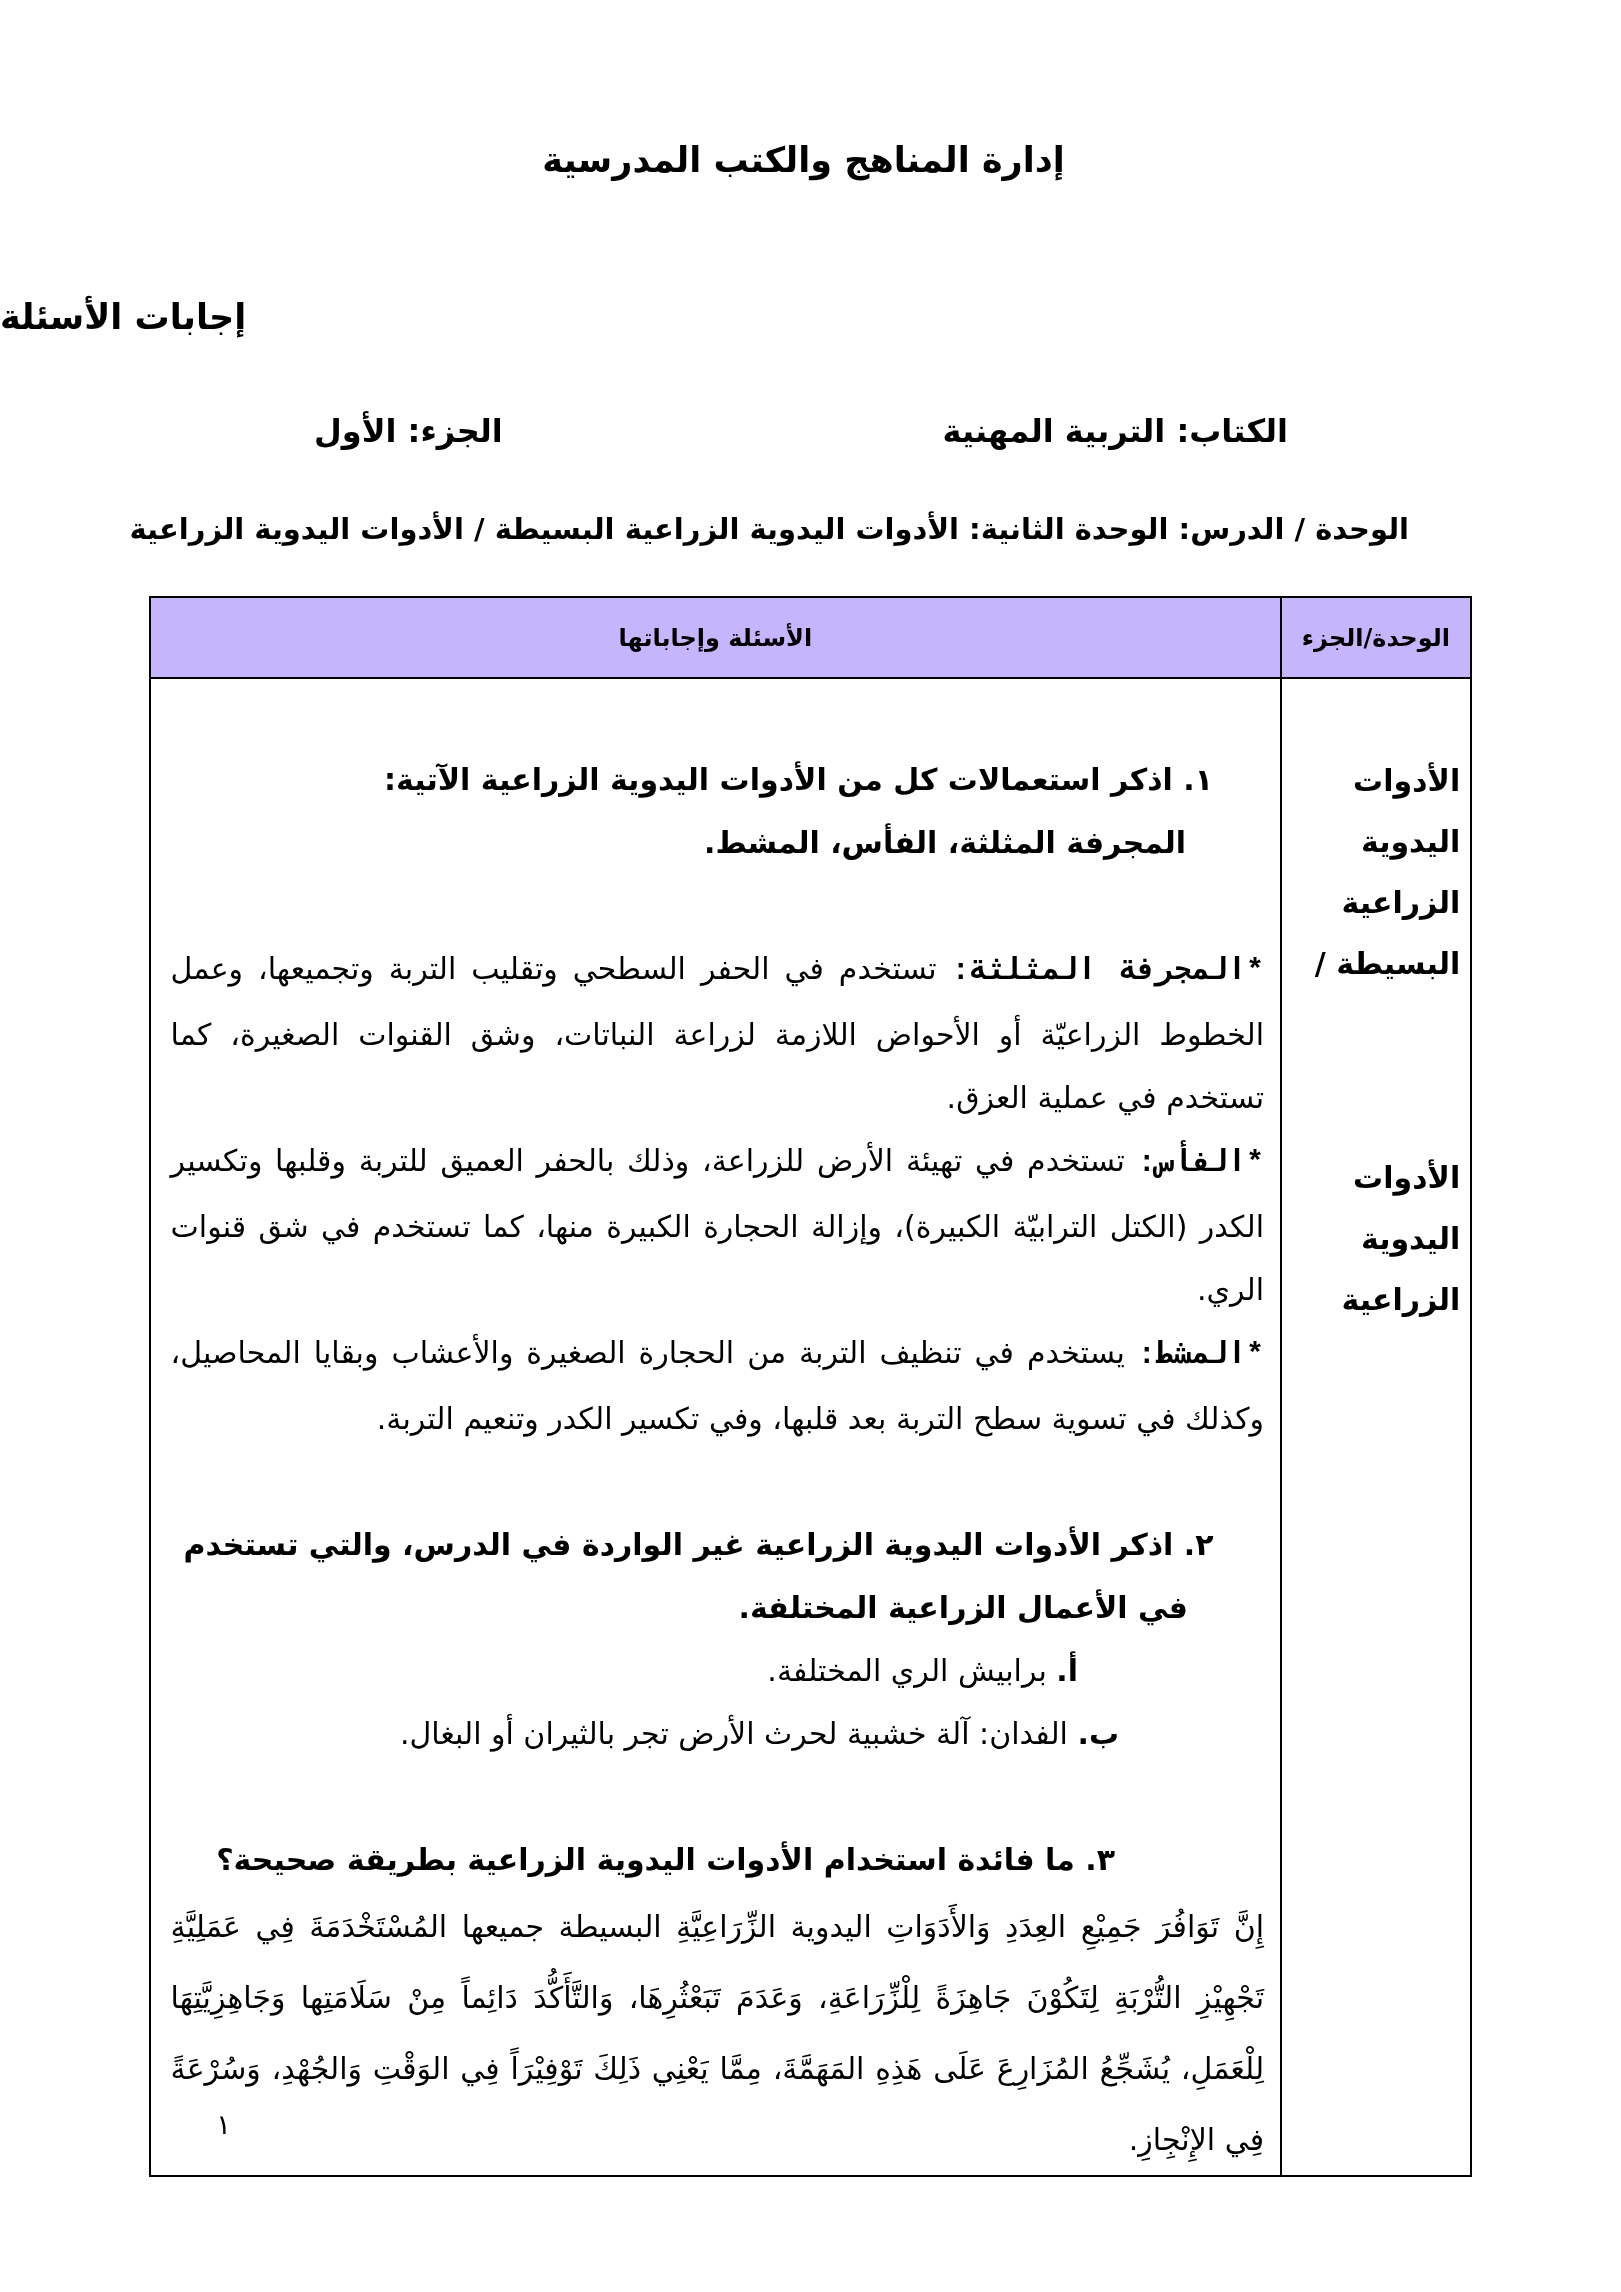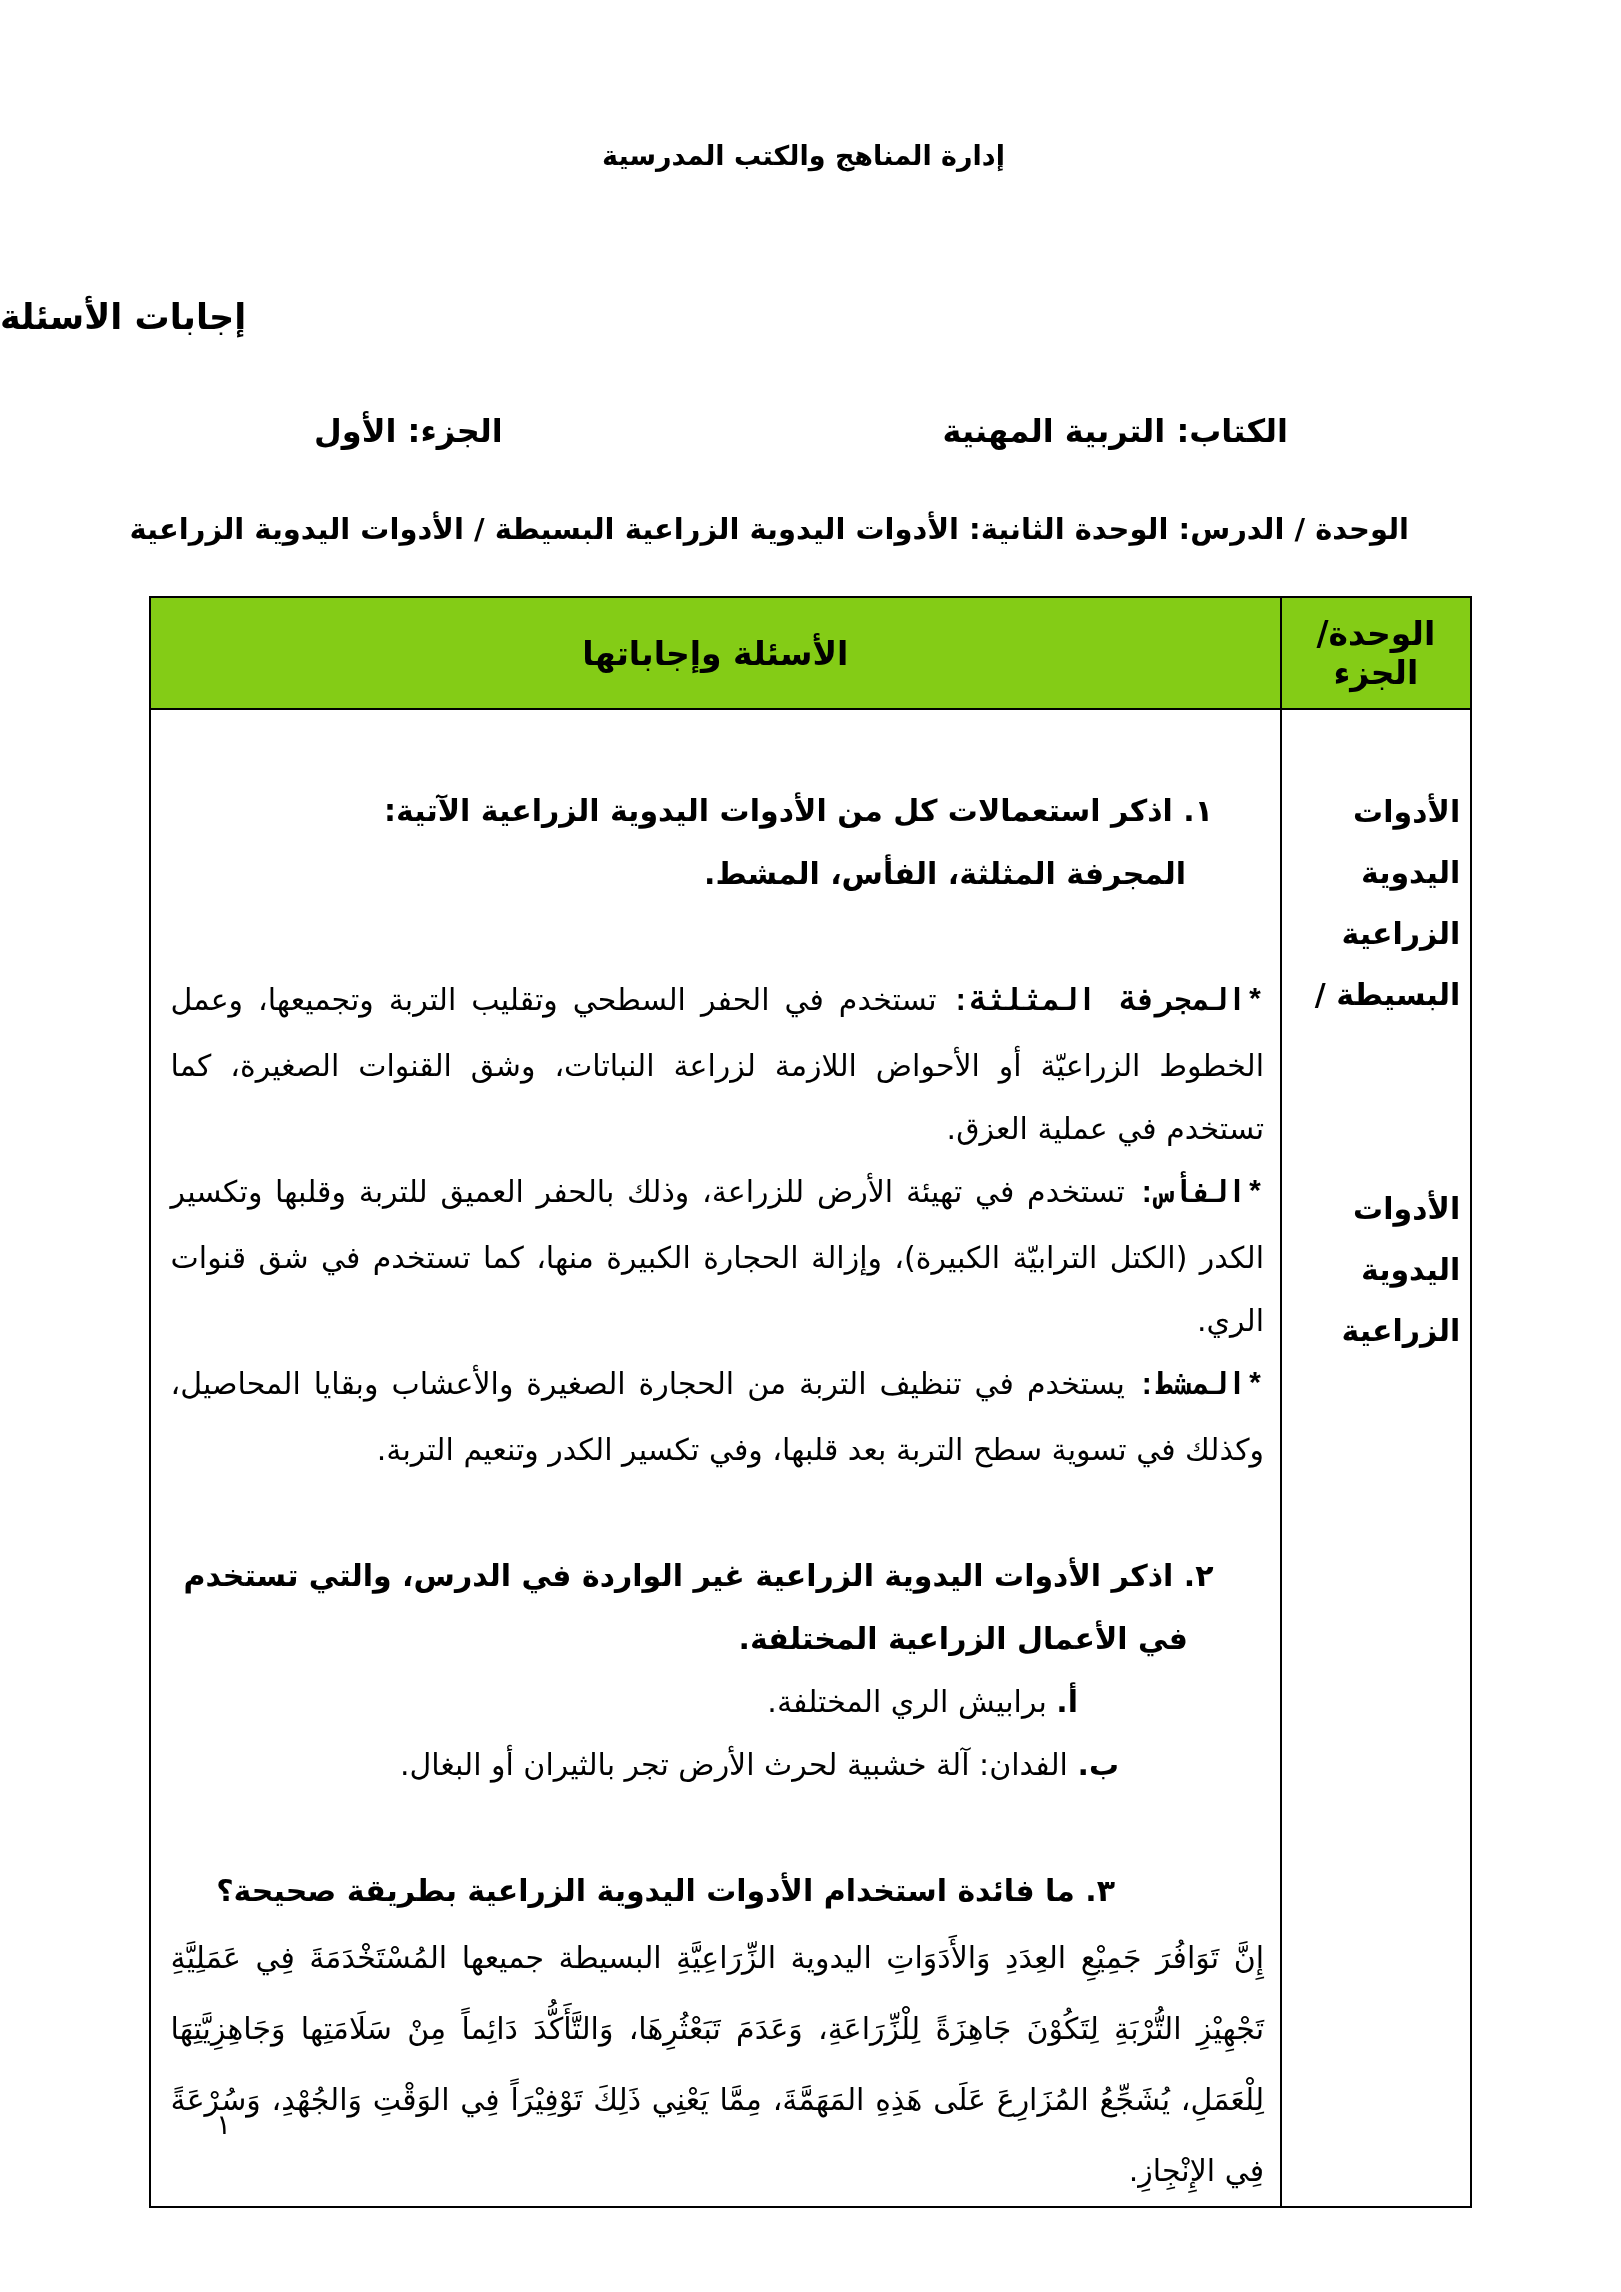--- a/index.html
+++ b/index.html
@@ -14,21 +14,21 @@
     font-family: "DejaVu Sans", sans-serif;
     color: #000;
     direction: rtl;
   }
   .doc-title {
     position: absolute;
     top: 140px;
     left: 0;
     right: 14px;
     text-align: center;
-    font-size: 27px;
+    font-size: 35px;
     font-weight: bold;
   }
   .doc-subtitle {
     position: absolute;
     top: 297px;
     left: 0;
     right: 0;
     text-align: left;
     font-size: 35px;
     font-weight: bold;
@@ -63,26 +63,26 @@
     table-layout: fixed;
   }
   table.qa-table, table.qa-table th, table.qa-table td {
     border: 2px solid #000;
   }
   table.qa-table { border-width: 2.9px; }
   th.col-unit { width: 190px; }
   th.col-q { width: 1129px; }
   tr.head-row th {
     height: 63px;
-    background: #84cc16;
-    font-size: 33px;
+    background: #c4b5fd;
+    font-size: 24px;
     font-weight: bold;
     text-align: center;
     vertical-align: middle;
-    padding: 16px;
+    padding: 8px;
   }
   td.body-q {
     height: 1396px;
     vertical-align: top;
     padding: 69px 15.7px 0 19.6px;
     font-size: 30px;
     line-height: 63px;
     text-align: right;
   }
   td.body-unit {

